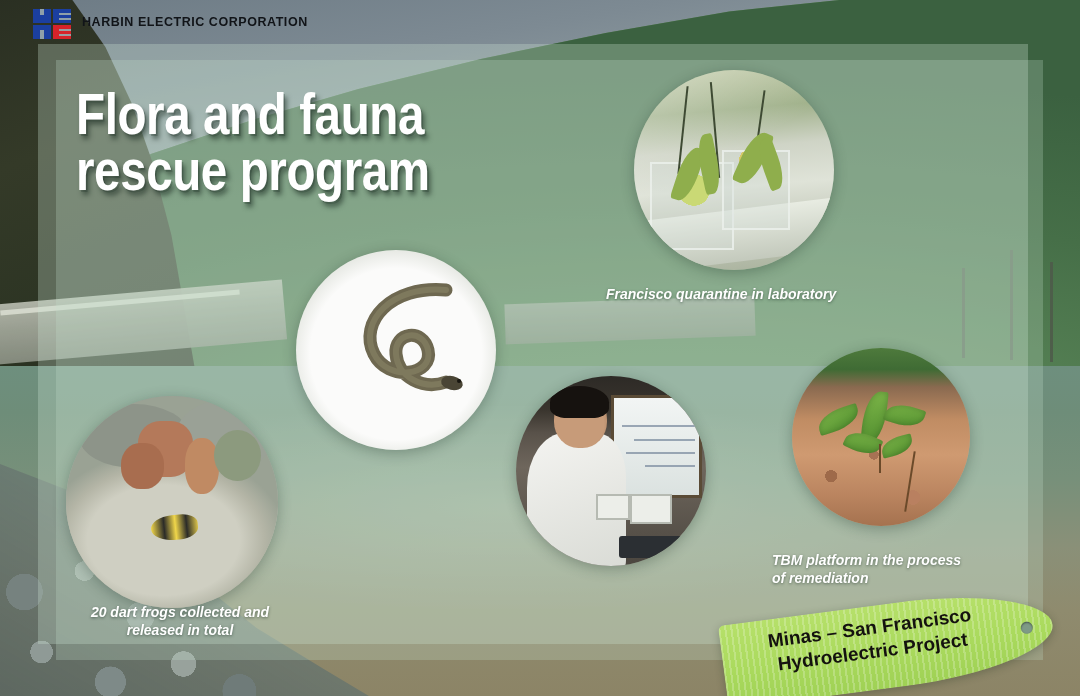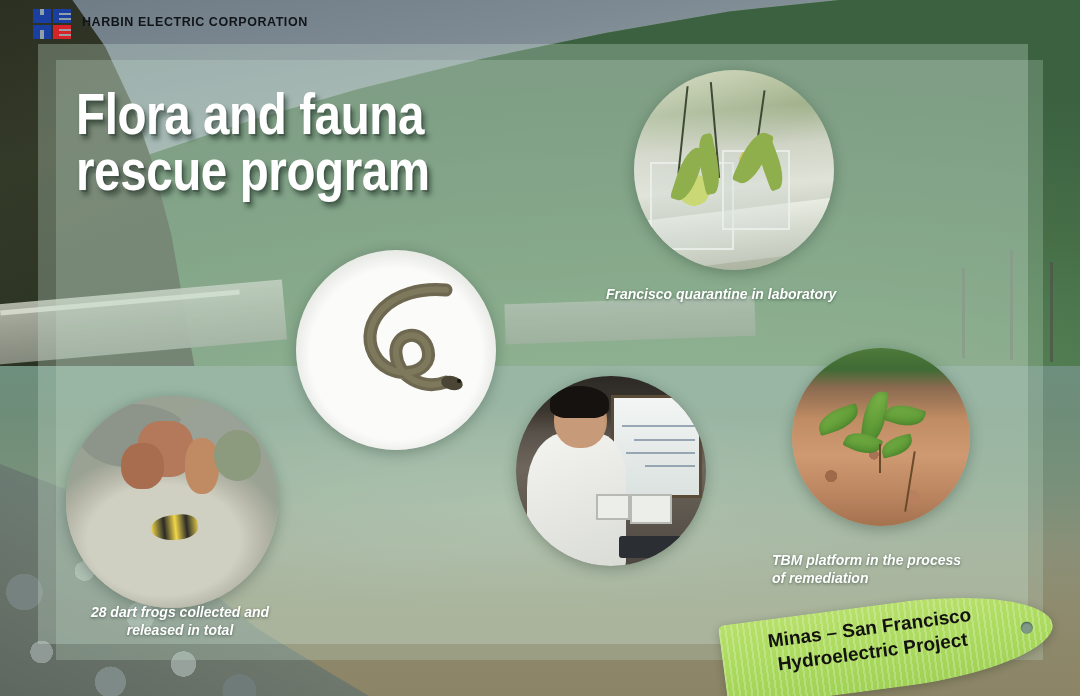--- a/index.html
+++ b/index.html
@@ -340,21 +340,21 @@
     <div class="inner">
       <div class="rock" style="left:6%;top:4%;width:52%;height:30%;background:#8d9489;"></div>
       <div class="rock" style="left:52%;top:2%;width:46%;height:34%;background:#9aa196;"></div>
       <div class="rock" style="left:34%;top:12%;width:26%;height:26%;background:#b4795a;border-radius:40%;"></div>
       <div class="rock" style="left:26%;top:22%;width:20%;height:22%;background:#a86d4f;border-radius:45%;"></div>
       <div class="rock" style="left:56%;top:20%;width:16%;height:26%;background:#c08a63;border-radius:45%;"></div>
       <div class="rock" style="left:70%;top:16%;width:22%;height:24%;background:#8c9a7e;"></div>
       <div class="frogbody"></div>
     </div>
   </div>
-  <div class="cap cap-frog">28 dart frogs collected and
+  <div class="cap cap-frog">20 dart frogs collected and
 released in total</div>
 
   <div class="tag-wrap">
     <div class="tag">
       <div class="hole"></div>
       <div class="tagtext">Minas – San Francisco
 Hydroelectric Project</div>
     </div>
   </div>
 

